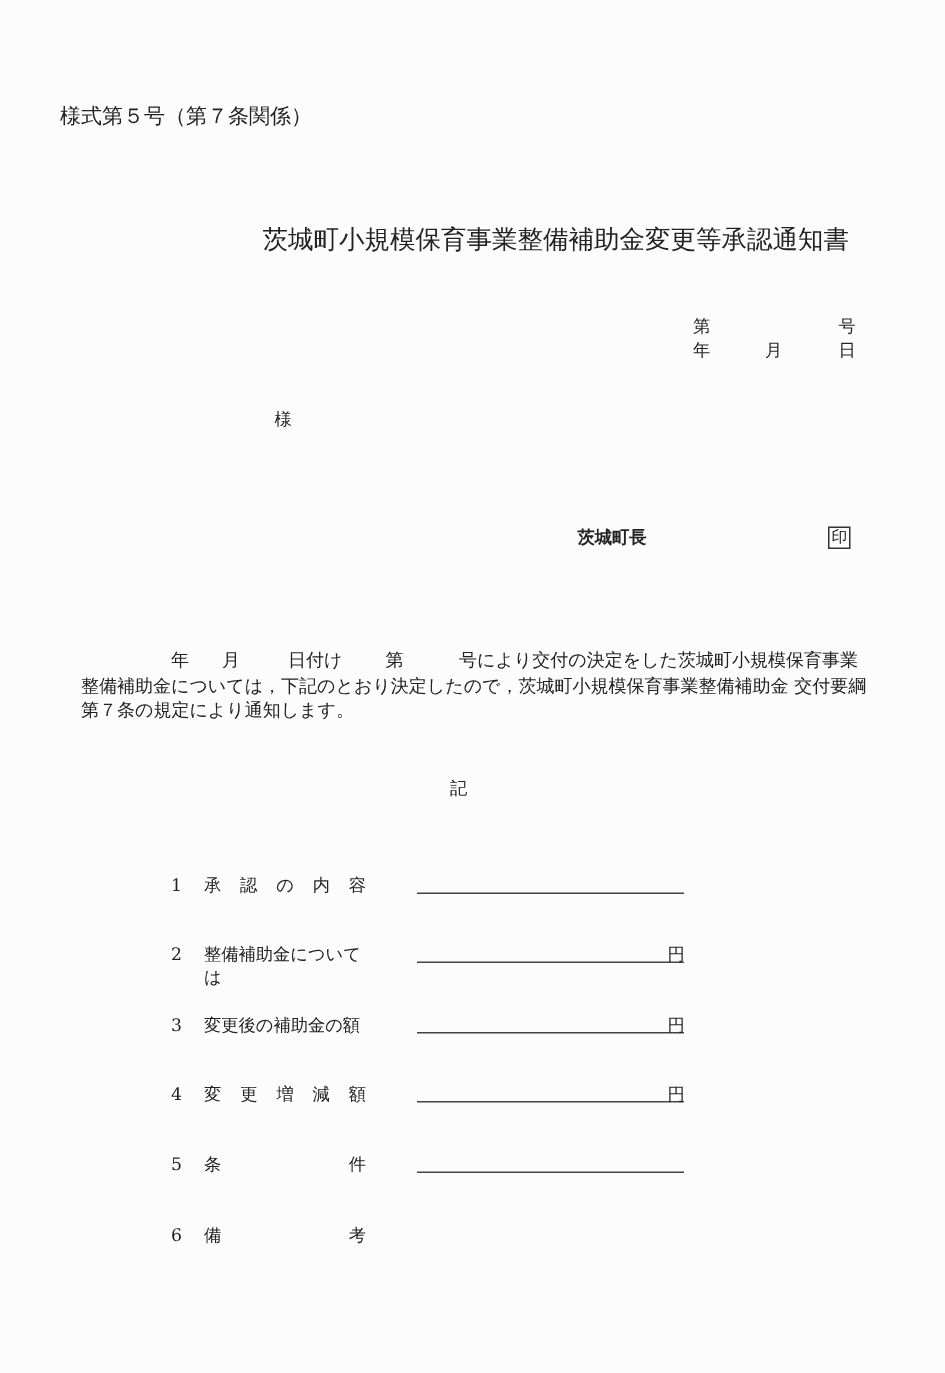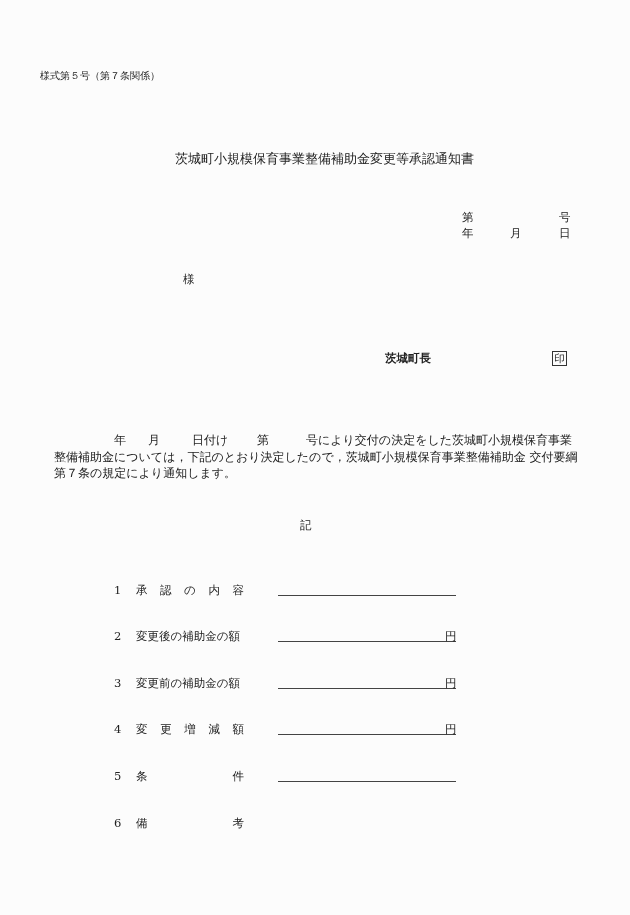--- a/index.html
+++ b/index.html
@@ -11,22 +11,22 @@
       width: 630px;
       height: 915px;
       position: relative;
       overflow: hidden;
       font-family: "DejaVu Serif", "Liberation Serif", serif;
       color: #222;
       font-size: 11.5px;
     }
     .abs { position: absolute; white-space: nowrap; line-height: 1; }
 
-    .form-number { left: 40px; top: 71px; font-size: 10px; }
-    .doc-title { left: 175px; top: 152px; font-size: 13px; letter-spacing: 0; }
+    .form-number { left: 40px; top: 71px; font-size: 14px; }
+    .doc-title { left: 175px; top: 152px; font-size: 17px; letter-spacing: 0; }
 
     .ref-row { left: 462px; width: 108px; font-size: 11.5px; }
     .ref-row span { position: absolute; top: 0; }
 
     .recipient { left: 183px; top: 274px; }
 
     .issuer { left: 385px; top: 353px; font-weight: bold; }
     .seal {
       left: 552px; top: 351px;
       width: 13px; height: 13px;
@@ -104,28 +104,28 @@
     <span>認</span>
     <span>の</span>
     <span>内</span>
     <span>容</span>
   </span>
   <span class="line"></span>
 </div>
 
 <div class="item" style="top:629px;">
   <span class="num">2</span>
-  <span class="label plain">変更後の補助金の額</span>
+  <span class="label plain">整備補助金については</span>
   <span class="line"></span>
   <span class="yen">円</span>
 </div>
 
 <div class="item" style="top:676px;">
   <span class="num">3</span>
-  <span class="label plain">変更前の補助金の額</span>
+  <span class="label plain">変更後の補助金の額</span>
   <span class="line"></span>
   <span class="yen">円</span>
 </div>
 
 <div class="item" style="top:722px;">
   <span class="num">4</span>
   <span class="label">
     <span>変</span>
     <span>更</span>
     <span>増</span>

